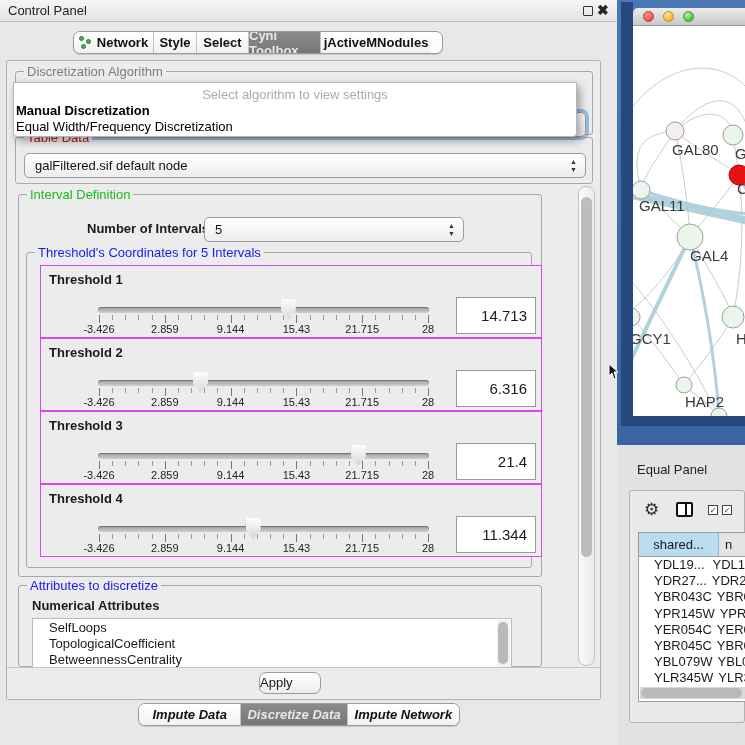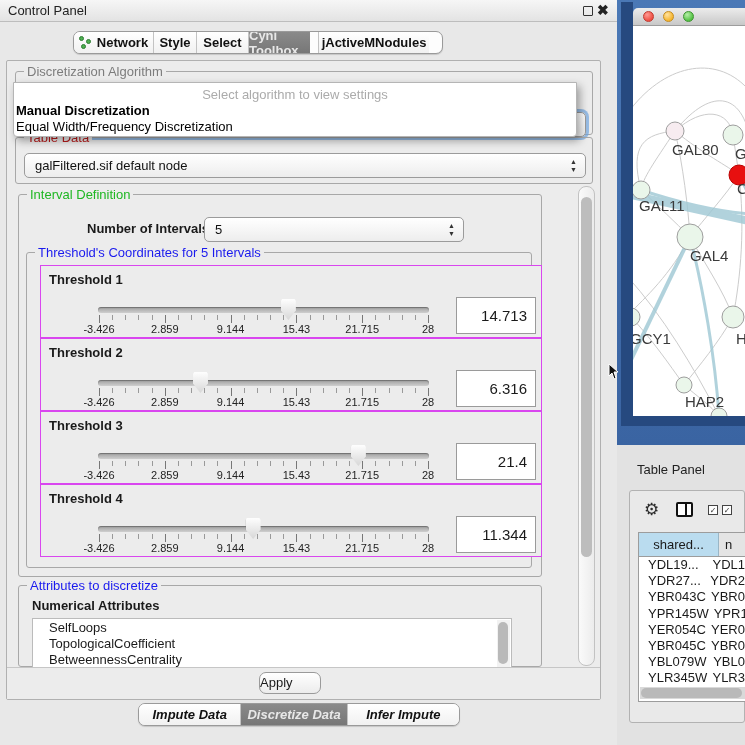--- a/index.html
+++ b/index.html
@@ -89,21 +89,21 @@
   .tp-toolbar { position:absolute; left:0; top:0; width:114px; height:40px; }
   .gear { position:absolute; left:14px; top:8px; font-size:17px; color:#2d2d2d; }
   .col-ico { position:absolute; left:46px; top:11px; width:17px; height:15px; border:2px solid #111; border-radius:2px; background:#fff; }
   .col-ico i { position:absolute; left:50%; top:0; width:2px; height:100%; background:#111; }
   .cb-ico { position:absolute; top:14px; width:10px; height:10px; border:1.5px solid #444; font-size:8px; line-height:9px; color:#333; text-align:center; background:#fdfdfd; }
   .tp-table { position:absolute; left:8px; top:41px; width:108px; height:170px; border:1px solid #9c9c9c; background:#fff; overflow:hidden; }
   .tp-head { display:flex; height:24px; border-bottom:1px solid #9c9c9c; }
   .tp-head .hc1 { width:80px; background:#badcef; border-right:1px solid #9ab6c6; text-align:center; line-height:23px; font-size:13px; }
   .tp-head .hc2 { flex:1; background:#e4e4e4; text-align:left; padding-left:6px; line-height:23px; font-size:13px; }
   .tp-row { display:flex; height:16.2px; font-size:13px; }
-  .tp-row .c1 { width:80px; padding-left:9px; }
+  .tp-row .c1 { width:80px; padding-left:15px; }
   .tp-row .c2 { flex:1; padding-left:5px; }
   .hscroll { position:absolute; left:1px; top:154px; width:106px; height:12px; background:#d9d9d9; }
   .hscroll .thumb { position:absolute; left:1px; top:1px; width:101px; height:10px; background:#b9b9b9; border-radius:5px; }
 
   .cursor-arrow { left:608px; top:364px; z-index:50; }
 
   svg text { font-family:"Liberation Sans",sans-serif; }
 </style>
 </head>
 <body>
@@ -123,24 +123,24 @@
           <i></i>
         </span>
       <span>Network</span>
     </div>
     <div class="seg" style="width:43px;">
         <span>Style</span>
       </div>
     <div class="seg" style="width:52px;">
         <span>Select</span>
       </div>
-    <div class="seg selected" style="width:62px;">
+    <div class="seg selected" style="width:72px;">
         <span>Cyni Toolbox</span>
       </div>
-    <div class="seg" style="width:111px;margin-left:8px;">
+    <div class="seg" style="width:111px;">
         <span>jActiveMNodules</span>
       </div>
   </div>
 </div>
 
 <div class="abs outer-panel">
 
   <div class="grouped" style="left:8px; top:10px; width:578px; height:64px;">
     <span class="glabel gray">Discretization Algorithm</span>
     <div class="combo" style="left:8px; top:40px; width:562px; box-shadow:0 0 0 3px rgba(106,163,224,.65);">
@@ -374,21 +374,21 @@
   </div>
 
 <div class="abs seg-group bottom-tabs">
   <div class="seg" style="width:102px;">
       <span>Impute Data</span>
     </div>
   <div class="seg selected" style="width:107px;">
       <span>Discretize Data</span>
     </div>
   <div class="seg" style="width:113px;">
-      <span>Infer Impute</span>
+      <span>Impute Network</span>
     </div>
 </div>
 
 <div class="abs right-region">
   <div class="blue-bg"></div>
   <div class="navy-left"></div>
   <div class="navy-bottom"></div>
 
   <div class="net-window">
     <div class="net-titlebar">
@@ -442,21 +442,21 @@
           <text x="104" y="168">C</text>
           <text x="57" y="235">GAL4</text>
           <text x="-3" y="318">GCY1</text>
           <text x="103" y="318">H</text>
           <text x="52" y="381">HAP2</text>
         </g>
       </svg>
     </div>
   </div>
 
-  <div class="tp-title">Table Panel</div>
+  <div class="tp-title">Equal Panel</div>
 
   <div class="tp-box">
     <div class="tp-toolbar">
       <span class="gear">⚙</span>
       <span class="col-ico">
           <i></i>
         </span>
       <span class="cb-ico" style="left:78px;">✓</span>
       <span class="cb-ico" style="left:92px;">✓</span>
     </div>

